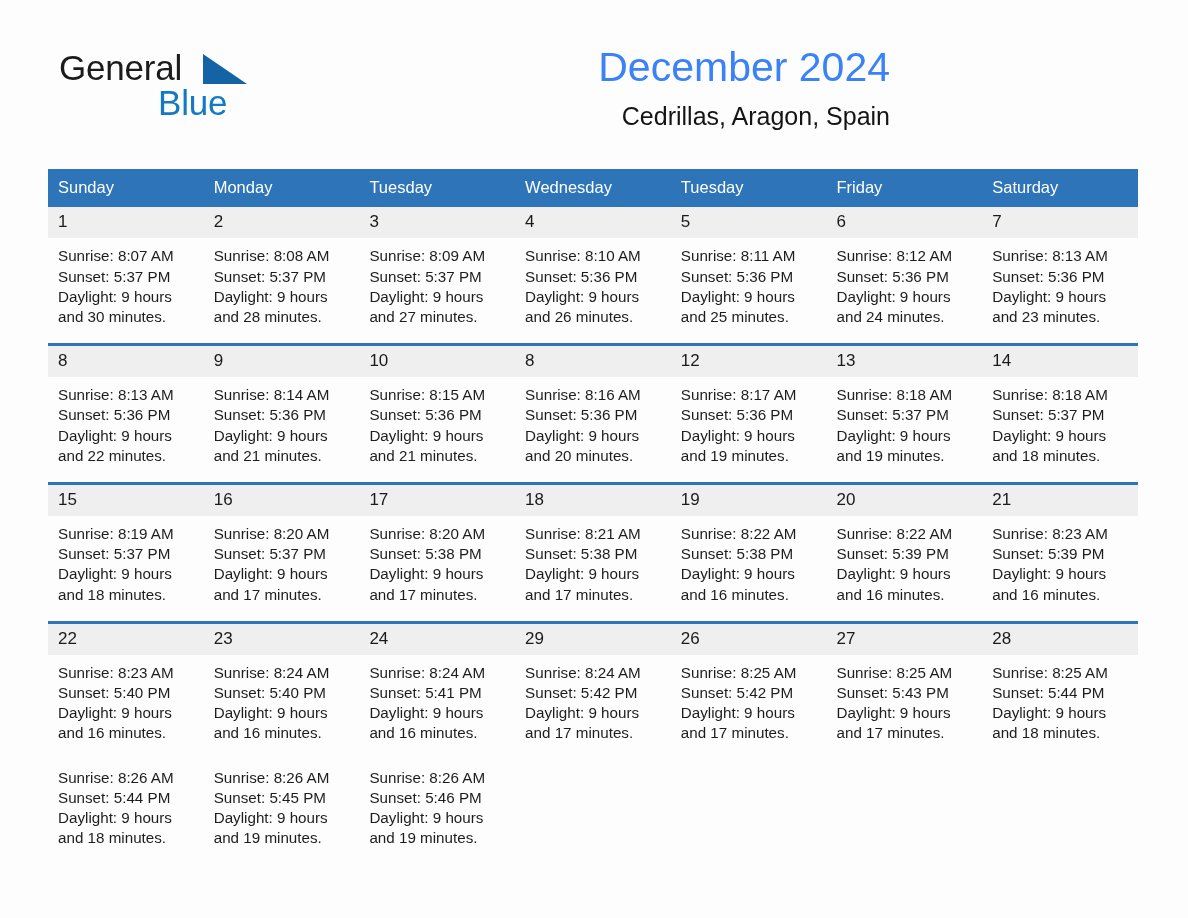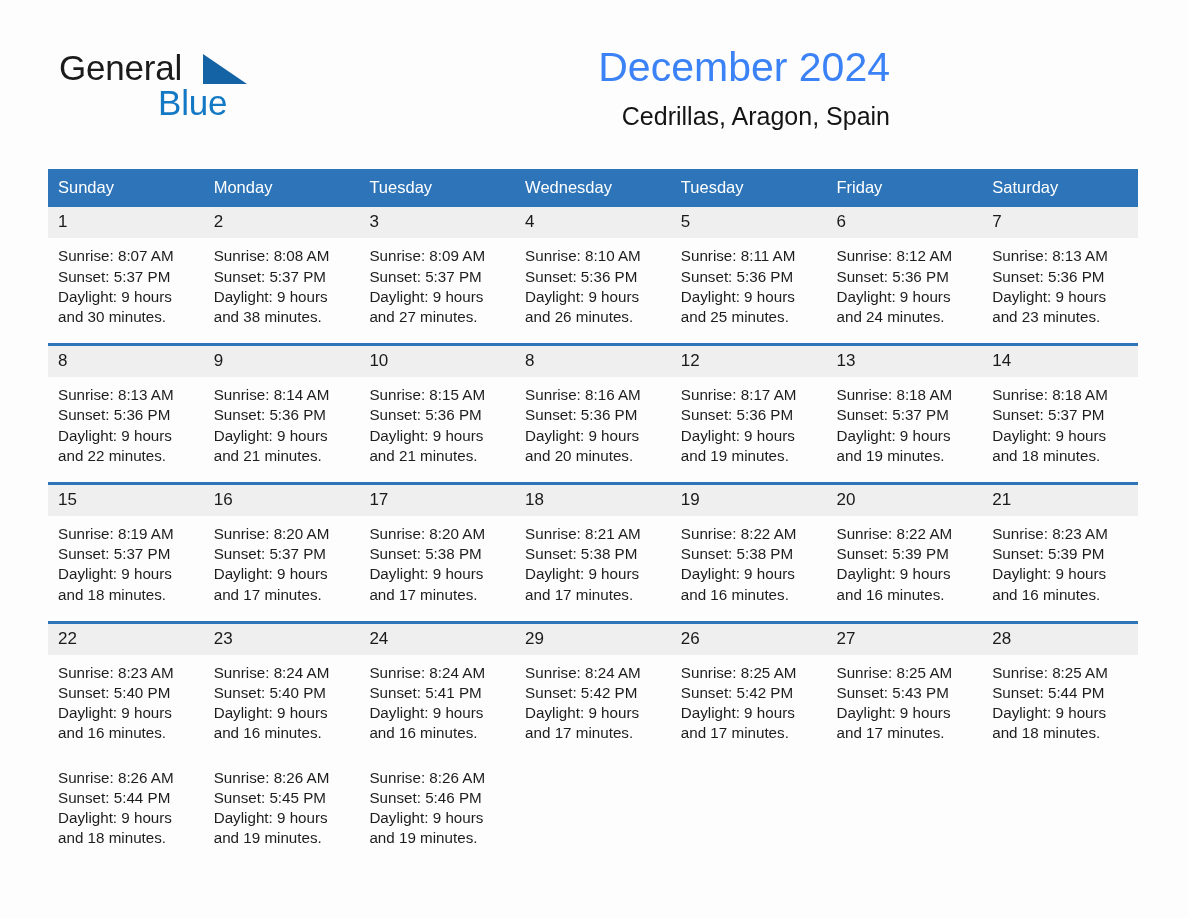--- a/index.html
+++ b/index.html
@@ -192,21 +192,21 @@
           <td>
             <span class="line">Sunrise: 8:07 AM</span>
             <span class="line">Sunset: 5:37 PM</span>
             <span class="line">Daylight: 9 hours</span>
             <span class="line">and 30 minutes.</span>
           </td>
           <td>
             <span class="line">Sunrise: 8:08 AM</span>
             <span class="line">Sunset: 5:37 PM</span>
             <span class="line">Daylight: 9 hours</span>
-            <span class="line">and 38 minutes.</span>
+            <span class="line">and 28 minutes.</span>
           </td>
           <td>
             <span class="line">Sunrise: 8:09 AM</span>
             <span class="line">Sunset: 5:37 PM</span>
             <span class="line">Daylight: 9 hours</span>
             <span class="line">and 27 minutes.</span>
           </td>
           <td>
             <span class="line">Sunrise: 8:10 AM</span>
             <span class="line">Sunset: 5:36 PM</span>

